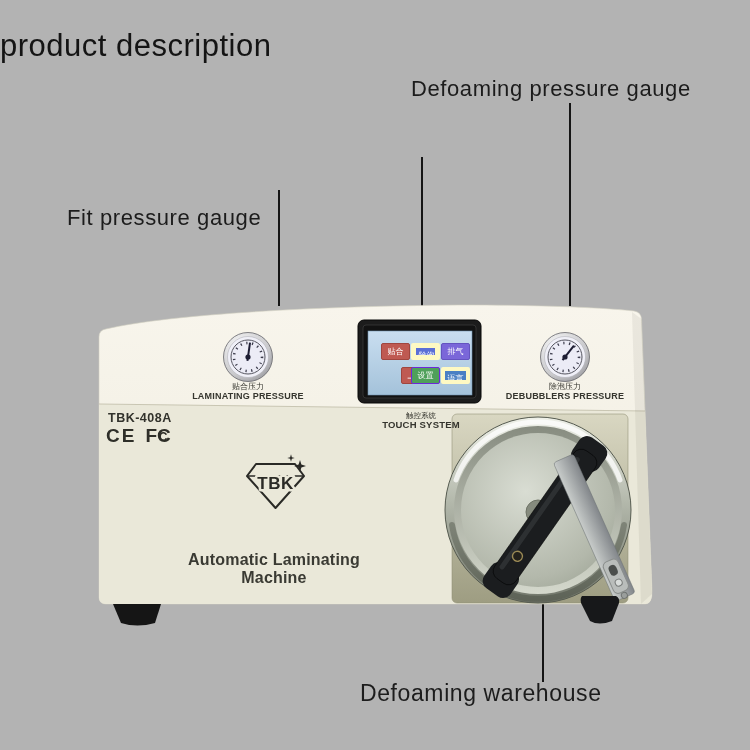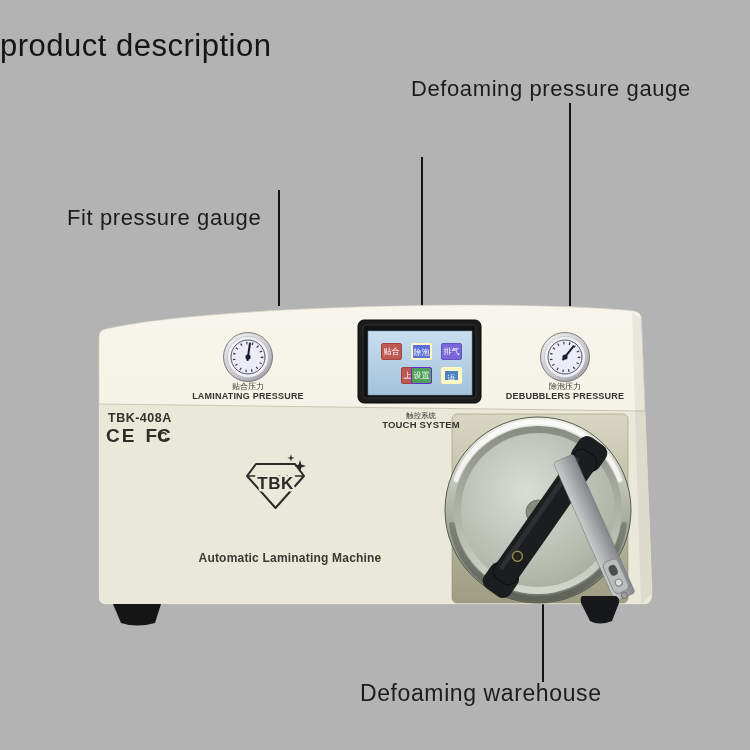--- a/index.html
+++ b/index.html
@@ -23,24 +23,24 @@
   .fcc-inner{font-size:12px;margin-left:-12px;position:relative;top:-1px;}
   .touch-label{position:absolute;left:336px;top:412px;width:170px;text-align:center;color:#35352e;line-height:1.05;}
   .gauge-label{position:absolute;top:383px;width:170px;text-align:center;color:#35352e;line-height:1.1;}
   .gauge-label.left{left:163px;}
   .gauge-label.right{left:480px;}
   .lbl-cn{font-size:8px;display:block;}
   .lbl-en{font-size:9px;font-weight:bold;display:block;letter-spacing:.2px;}
   .touch-label .lbl-cn{font-size:7.5px;}
   .touch-label .lbl-en{font-size:9.5px;}
   .name-cn{position:absolute;left:168px;top:514px;width:220px;text-align:center;font-size:34px;font-weight:bold;letter-spacing:1px;color:#2b2b25;}
-  .name-en{position:absolute;left:180px;top:551px;width:220px;text-align:center;font-size:12px;font-weight:bold;letter-spacing:.2px;color:#3a3a33;}
-  .tbtn{position:absolute;width:21px;height:17px;box-sizing:border-box;border-radius:2px;color:#fff;font-size:8px;text-align:center;line-height:16px;overflow:hidden;}
+  .name-en{position:absolute;left:164px;top:551px;width:220px;text-align:center;font-size:16px;font-weight:bold;letter-spacing:.2px;color:#3a3a33;}
+  .tbtn{position:absolute;width:29px;height:17px;box-sizing:border-box;border-radius:2px;color:#fff;font-size:8px;text-align:center;line-height:16px;overflow:hidden;}
   .tbtn.c0,.tbtn.c3{background:#bf5a52;border:1px solid #a0463f;}
-  .tbtn.c1{background:#5b6fd6;border:2px solid #fef9c3;}
+  .tbtn.c1{background:#5b6fd6;border:5px solid #fef9c3;font-style:italic;}
   .tbtn.c2{background:#7a67d9;border:1px solid #6454c0;}
   .tbtn.c4{background:#4fa05a;border:1px solid #6d28d9;}
   .tbtn.c5{background:#4a80c4;border:4px solid #fef9c3;}
   .b0{left:381px;top:343px;} .b1{left:411px;top:343px;} .b2{left:441px;top:343px;}
   .b3{left:401px;top:367px;} .b4{left:411px;top:367px;} .b5{left:441px;top:367px;}
 </style>
 </head>
 <body>
 
 <div class="canvas">

